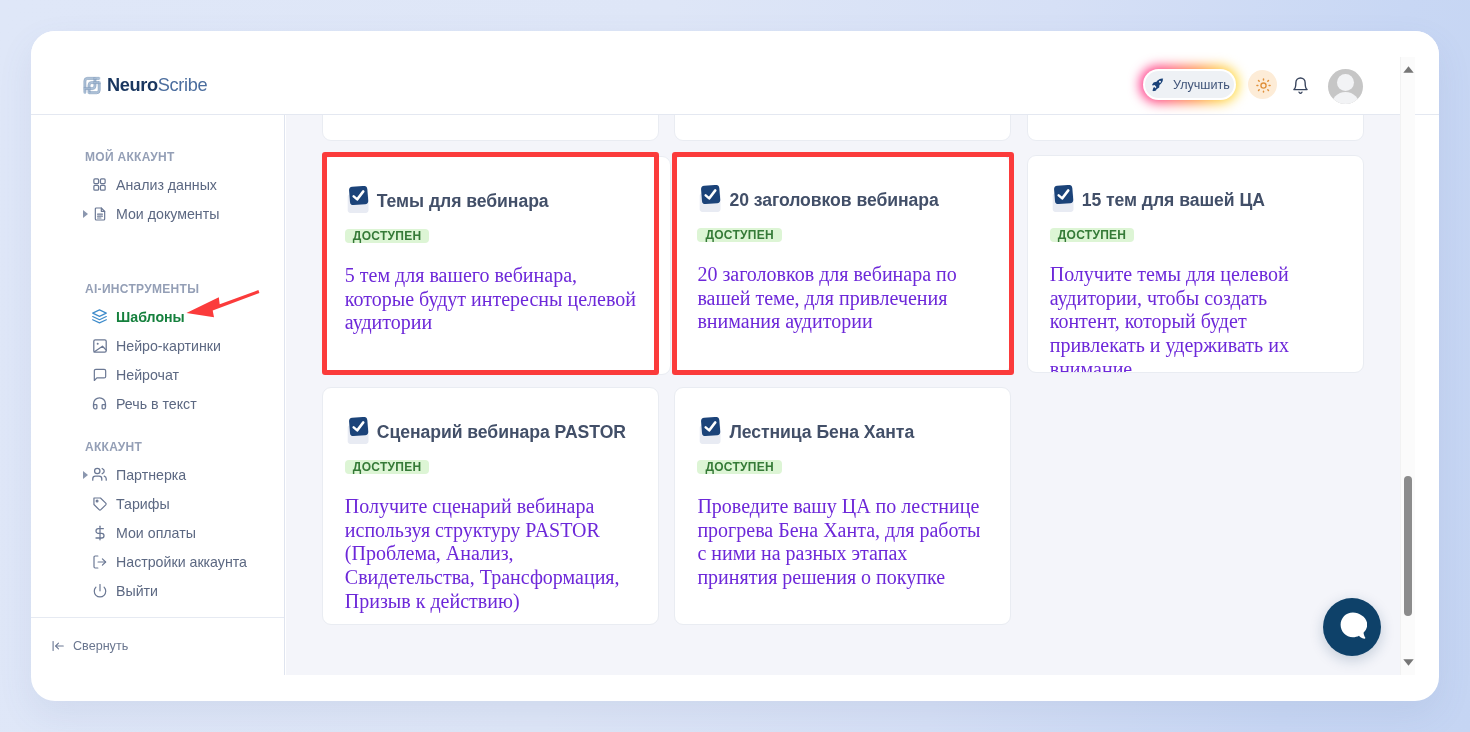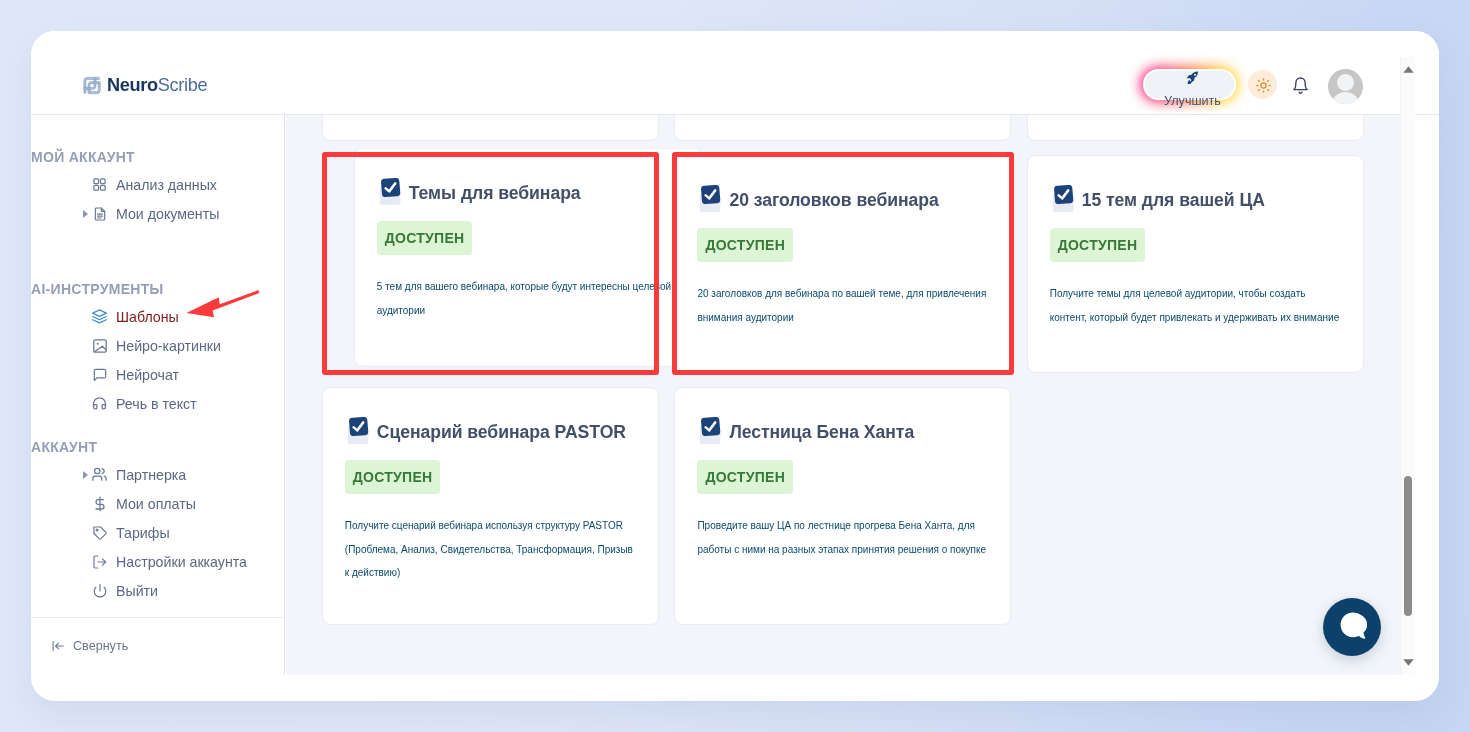--- a/index.html
+++ b/index.html
@@ -48,21 +48,20 @@
     position: absolute; left: -2px; top: -2px; width: 93px; height: 31px;
     border-radius: 17px; background: #fff;
   }
   .upgrade-btn {
     position: absolute; left: 0; top: 0;
     display: flex; align-items: center; gap: 9px;
     width: 89px; height: 27px; padding: 0 0 0 6px;
     background: #eef1f5; border-radius: 15px;
     font-size: 12.6px; color: #3f5378; font-weight: 400;
     border: none;
-    flex-direction: column;
   }
   .upgrade-btn .rk { display: flex; width: 12px; height: 14px; margin-left: 1px; }
   .icon-circle {
     position: absolute; left: 103px; top: -1px; padding-top: 6px; padding-left: 1px;
     width: 29px; height: 29px; border-radius: 50%;
     background: #fdecd7;
     display: flex; align-items: center; justify-content: center;
   }
   .bell-btn { position: absolute; left: 147px; top: 4px; width: 17px; height: 24px; display: flex; align-items: center; justify-content: center; }
   .avatar {
@@ -73,31 +72,31 @@
   .avatar::before { content:''; position:absolute; left:9px; top:5px; width:17px; height:17px; border-radius:50%; background:#f2f3f5; }
   .avatar::after { content:''; position:absolute; left:3px; top:23px; width:29px; height:26px; border-radius:15px 15px 0 0; background:#f2f3f5; }
 
   
   .sidebar { position: absolute; left: 0; top: 84px; width: 254px; height: 560px; background: #fff; border-right: 1px solid #dfe4ef; }
   .nav-group { position: absolute; left: 0; width: 254px; }
   .nav-group.g0 { top: 36px; }
   .nav-group.g1 { top: 168px; }
   .nav-group.g2 { top: 326px; }
   .nav-group-title {
-    font-size: 14px; font-weight: 700; letter-spacing: .3px; color: #949fb6;
-    text-transform: uppercase; height: 12px; line-height: 12px;
+    font-size: 12px; font-weight: 700; letter-spacing: .3px; color: #949fb6;
+    padding-left: 54px; text-transform: uppercase; height: 12px; line-height: 12px;
   }
   .nav-item {
     display: flex; align-items: center; height: 29px;
     padding-left: 60px; position: relative; gap: 8px;
   }
   .nav-group .nav-group-title + .nav-item { margin-top: 7px; }
   .nav-item .nav-ico { width: 17px; height: 17px; display:flex; align-items:center; justify-content:center; flex: none; }
   .nav-item .nav-label { font-size: 14.2px; color: #5c6882; white-space: nowrap; }
-  .nav-item.active .nav-label { color: #7f1d1d; }
+  .nav-item.active .nav-label { color: #15803d; font-weight: bold; }
   .nav-caret { position: absolute; left: 51px; top: 50%; transform: translateY(-50%); display:flex; }
   .sb-divider { position: absolute; left: 0; right: 0; top: 502px; height: 1px; background: #e6eaf2; }
   .collapse { position: absolute; top: 519px; left: 0; display: flex; align-items: center; gap: 8px; padding-left: 20px; height: 24px; }
   .collapse .nav-ico { width: 14px; height: 14px; display:flex; align-items:center; justify-content:center; }
   .collapse .nav-label { font-size: 12.6px; color: #6a768f; }
 
   
   .content {
     position: absolute; left: 255px; top: 84px; width: 1113.6px; height: 560px;
     background: #f4f5fa;
@@ -114,24 +113,24 @@
     pointer-events: none;
   }
   .card-head { display: flex; align-items: flex-start; gap: 6px; padding-top: 34px; }
   .card .badge { margin-top: 15px; }
   .card .card-desc { margin-top: 20px; }
   .card-title { font-size: 17.6px; font-weight: 700; color: #424f68; letter-spacing: -0.05px; line-height: 21px; }
   .cb { width: 24px; height: 28px; flex: none; display: block; margin-top: -5px; margin-left: 2px; }
   .badge {
     display: inline-block;
     background: #ddf5d5; color: #357a37;
-    font-size: 14px; font-weight: 700; letter-spacing: .28px;
-    padding: 12px 8px; border-radius: 4px; text-transform: uppercase; line-height: 10px;
-  }
-  .card-desc { font-size: 10px; line-height: 23.7px; color: #0c4a6e; }
+    font-size: 12px; font-weight: 700; letter-spacing: .28px;
+    padding: 2px 8px; border-radius: 4px; text-transform: uppercase; line-height: 10px;
+  }
+  .card-desc { font-size: 20px; line-height: 23.7px; color: #6d28d9; font-family: Liberation Serif, serif; }
 
   
   .chat-fab {
     position: absolute; left: 1037px; top: 483px; padding-left: 2px; padding-top: 2px;
     width: 58px; height: 58px; border-radius: 50%;
     background: #0e4169;
     display: flex; align-items: center; justify-content: center;
     box-shadow: 0 4px 14px rgba(20,60,100,0.22);
   }
 
@@ -294,35 +293,35 @@
               <path d="M15.2 20v-1.9a3.8 3.8 0 0 0-3.8-3.8H6.3a3.8 3.8 0 0 0-3.8 3.8V20"></path>
               <circle cx="8.85" cy="7.1" r="3.8"></circle>
               <path d="M21.5 20v-1.9a3.8 3.8 0 0 0-2.85-3.67"></path>
               <path d="M15.8 3.55a3.8 3.8 0 0 1 0 7.36"></path>
             </svg>
           </span>
           <span class="nav-label">Партнерка</span>
         </div>
         <div class="nav-item">
           <span class="nav-ico">
+            <svg width="16" height="16" viewBox="0 0 24 24" fill="none" stroke="#6b7894" stroke-width="1.8" stroke-linecap="round" stroke-linejoin="round">
+              <path d="M20.6 13.2 13.3 20.5a1.9 1.9 0 0 1-2.7 0L2.9 12.8V3h9.8l7.9 7.7a1.9 1.9 0 0 1 0 2.5z"></path>
+              <circle cx="7.6" cy="7.6" r="1.35"></circle>
+            </svg>
+          </span>
+          <span class="nav-label">Тарифы</span>
+        </div>
+        <div class="nav-item">
+          <span class="nav-ico">
             <svg width="16" height="16" viewBox="0 0 24 24" fill="none" stroke="#6b7894" stroke-width="1.9" stroke-linecap="round" stroke-linejoin="round">
               <path d="M12 1.8v20.4"></path>
               <path d="M17 5.5H9.5a3.5 3.5 0 0 0 0 7h5a3.5 3.5 0 0 1 0 7H6"></path>
             </svg>
           </span>
           <span class="nav-label">Мои оплаты</span>
-        </div>
-        <div class="nav-item">
-          <span class="nav-ico">
-            <svg width="16" height="16" viewBox="0 0 24 24" fill="none" stroke="#6b7894" stroke-width="1.8" stroke-linecap="round" stroke-linejoin="round">
-              <path d="M20.6 13.2 13.3 20.5a1.9 1.9 0 0 1-2.7 0L2.9 12.8V3h9.8l7.9 7.7a1.9 1.9 0 0 1 0 2.5z"></path>
-              <circle cx="7.6" cy="7.6" r="1.35"></circle>
-            </svg>
-          </span>
-          <span class="nav-label">Тарифы</span>
         </div>
         <div class="nav-item">
           <span class="nav-ico">
             <svg width="16" height="16" viewBox="0 0 24 24" fill="none" stroke="#6b7894" stroke-width="1.8" stroke-linecap="round" stroke-linejoin="round">
               <path d="M8.8 21H4.7A1.7 1.7 0 0 1 3 19.3V4.7A1.7 1.7 0 0 1 4.7 3h4.1"></path>
               <path d="M15.6 16.8 20.4 12l-4.8-4.8"></path>
               <path d="M20.4 12H9.1"></path>
             </svg>
           </span>
           <span class="nav-label">Настройки аккаунта</span>
@@ -348,21 +347,21 @@
         </span>
     <span class="nav-label">Свернуть</span>
   </div>
     </div>
 
   <div class="content" style="background: rgb(244, 245, 250);">
     <div class="cards">
         <div class="card partial" style="left:35.8px; top:-168px; width:337px; height:194px;"></div>
         <div class="card partial" style="left:388.4px; top:-168px; width:337px; height:194px;"></div>
         <div class="card partial" style="left:740.7px; top:-168px; width:337px; height:194px;"></div>
-        <div class="card" style="left:35.8px; top:33px; width:349px; height:218.6px;margin-left:32px;">
+        <div class="card" style="left:35.8px; top:41px; width:349px; height:218.6px;">
       <div class="card-head">
         <span class="cb"><svg width="24" height="28" viewBox="0 0 24 28" fill="none">
   <rect x="0.7" y="8.3" width="20.8" height="18.6" rx="2.8" fill="#e8ebf3"></rect>
   <g transform="rotate(-4.5 11 9.5)">
     <rect x="2.5" y="0.4" width="18.3" height="18.3" rx="3.4" fill="#1b4379"></rect>
     <path d="M6.6 10.0 9.9 13.3 16.6 5.8" stroke="#fff" stroke-width="2.5" stroke-linecap="round" stroke-linejoin="round" fill="none"></path>
   </g>
               </svg></span>
         <span class="card-title">Темы для вебинара</span>
       </div>

